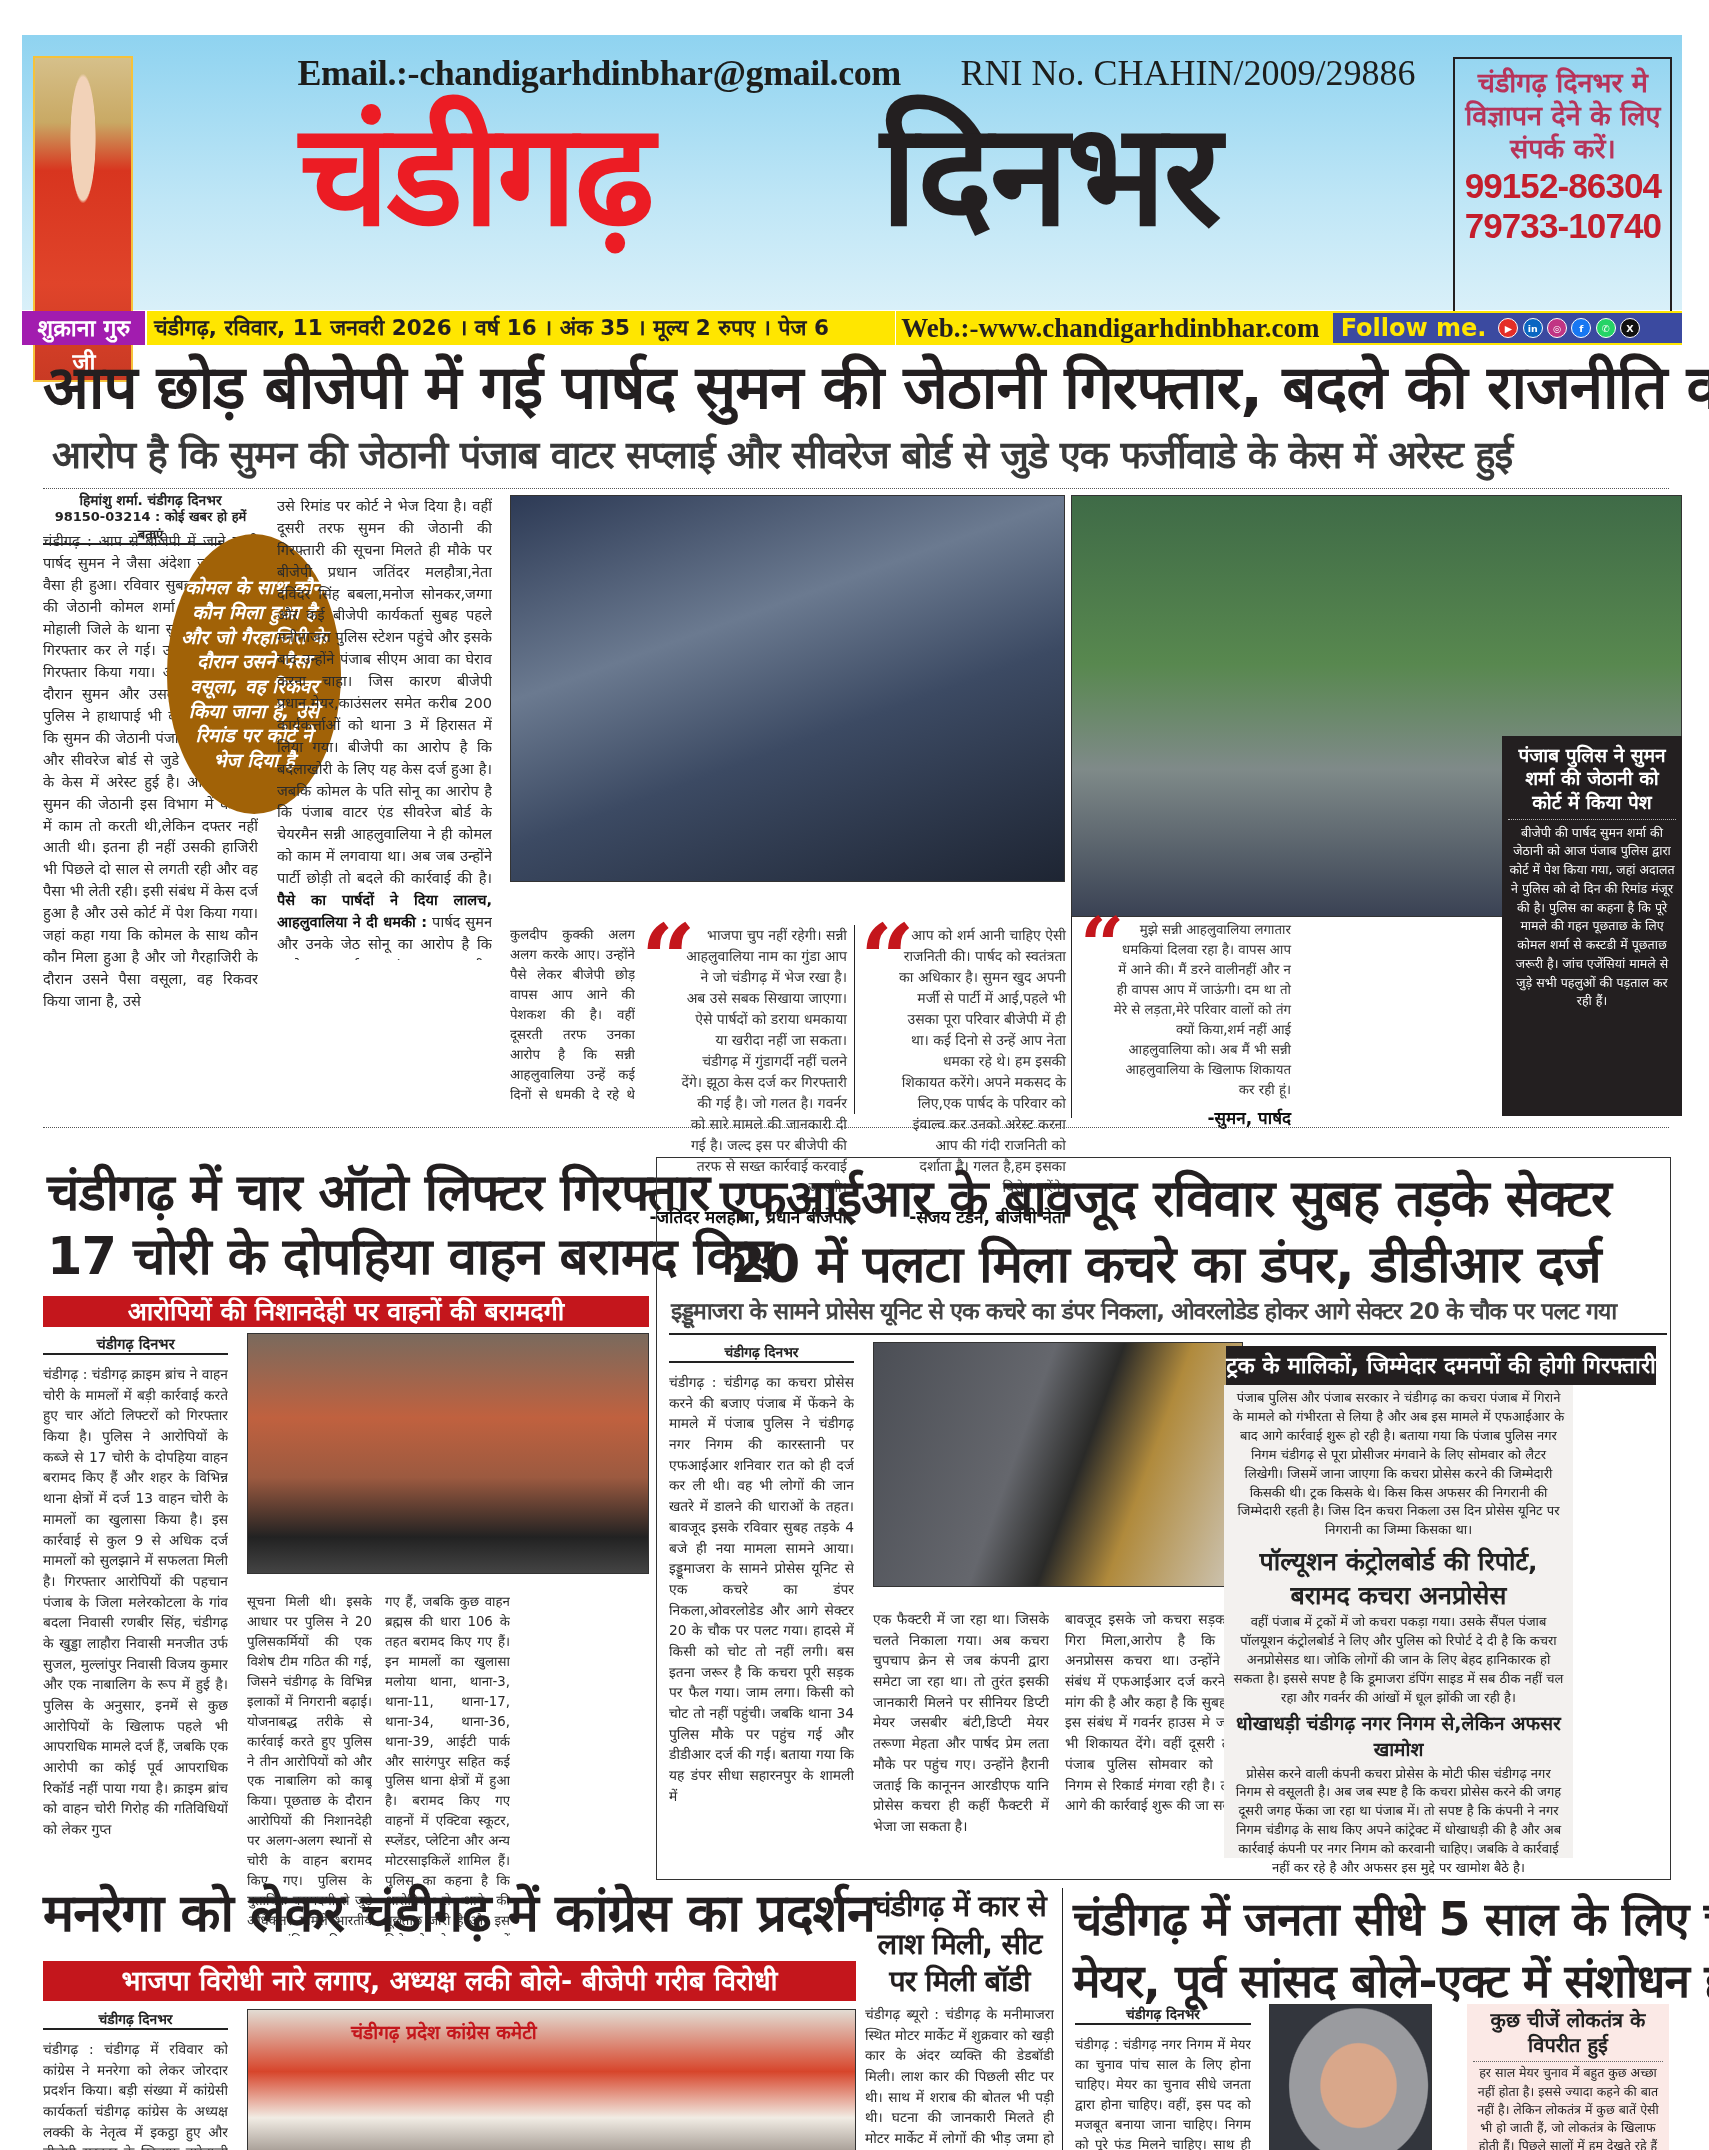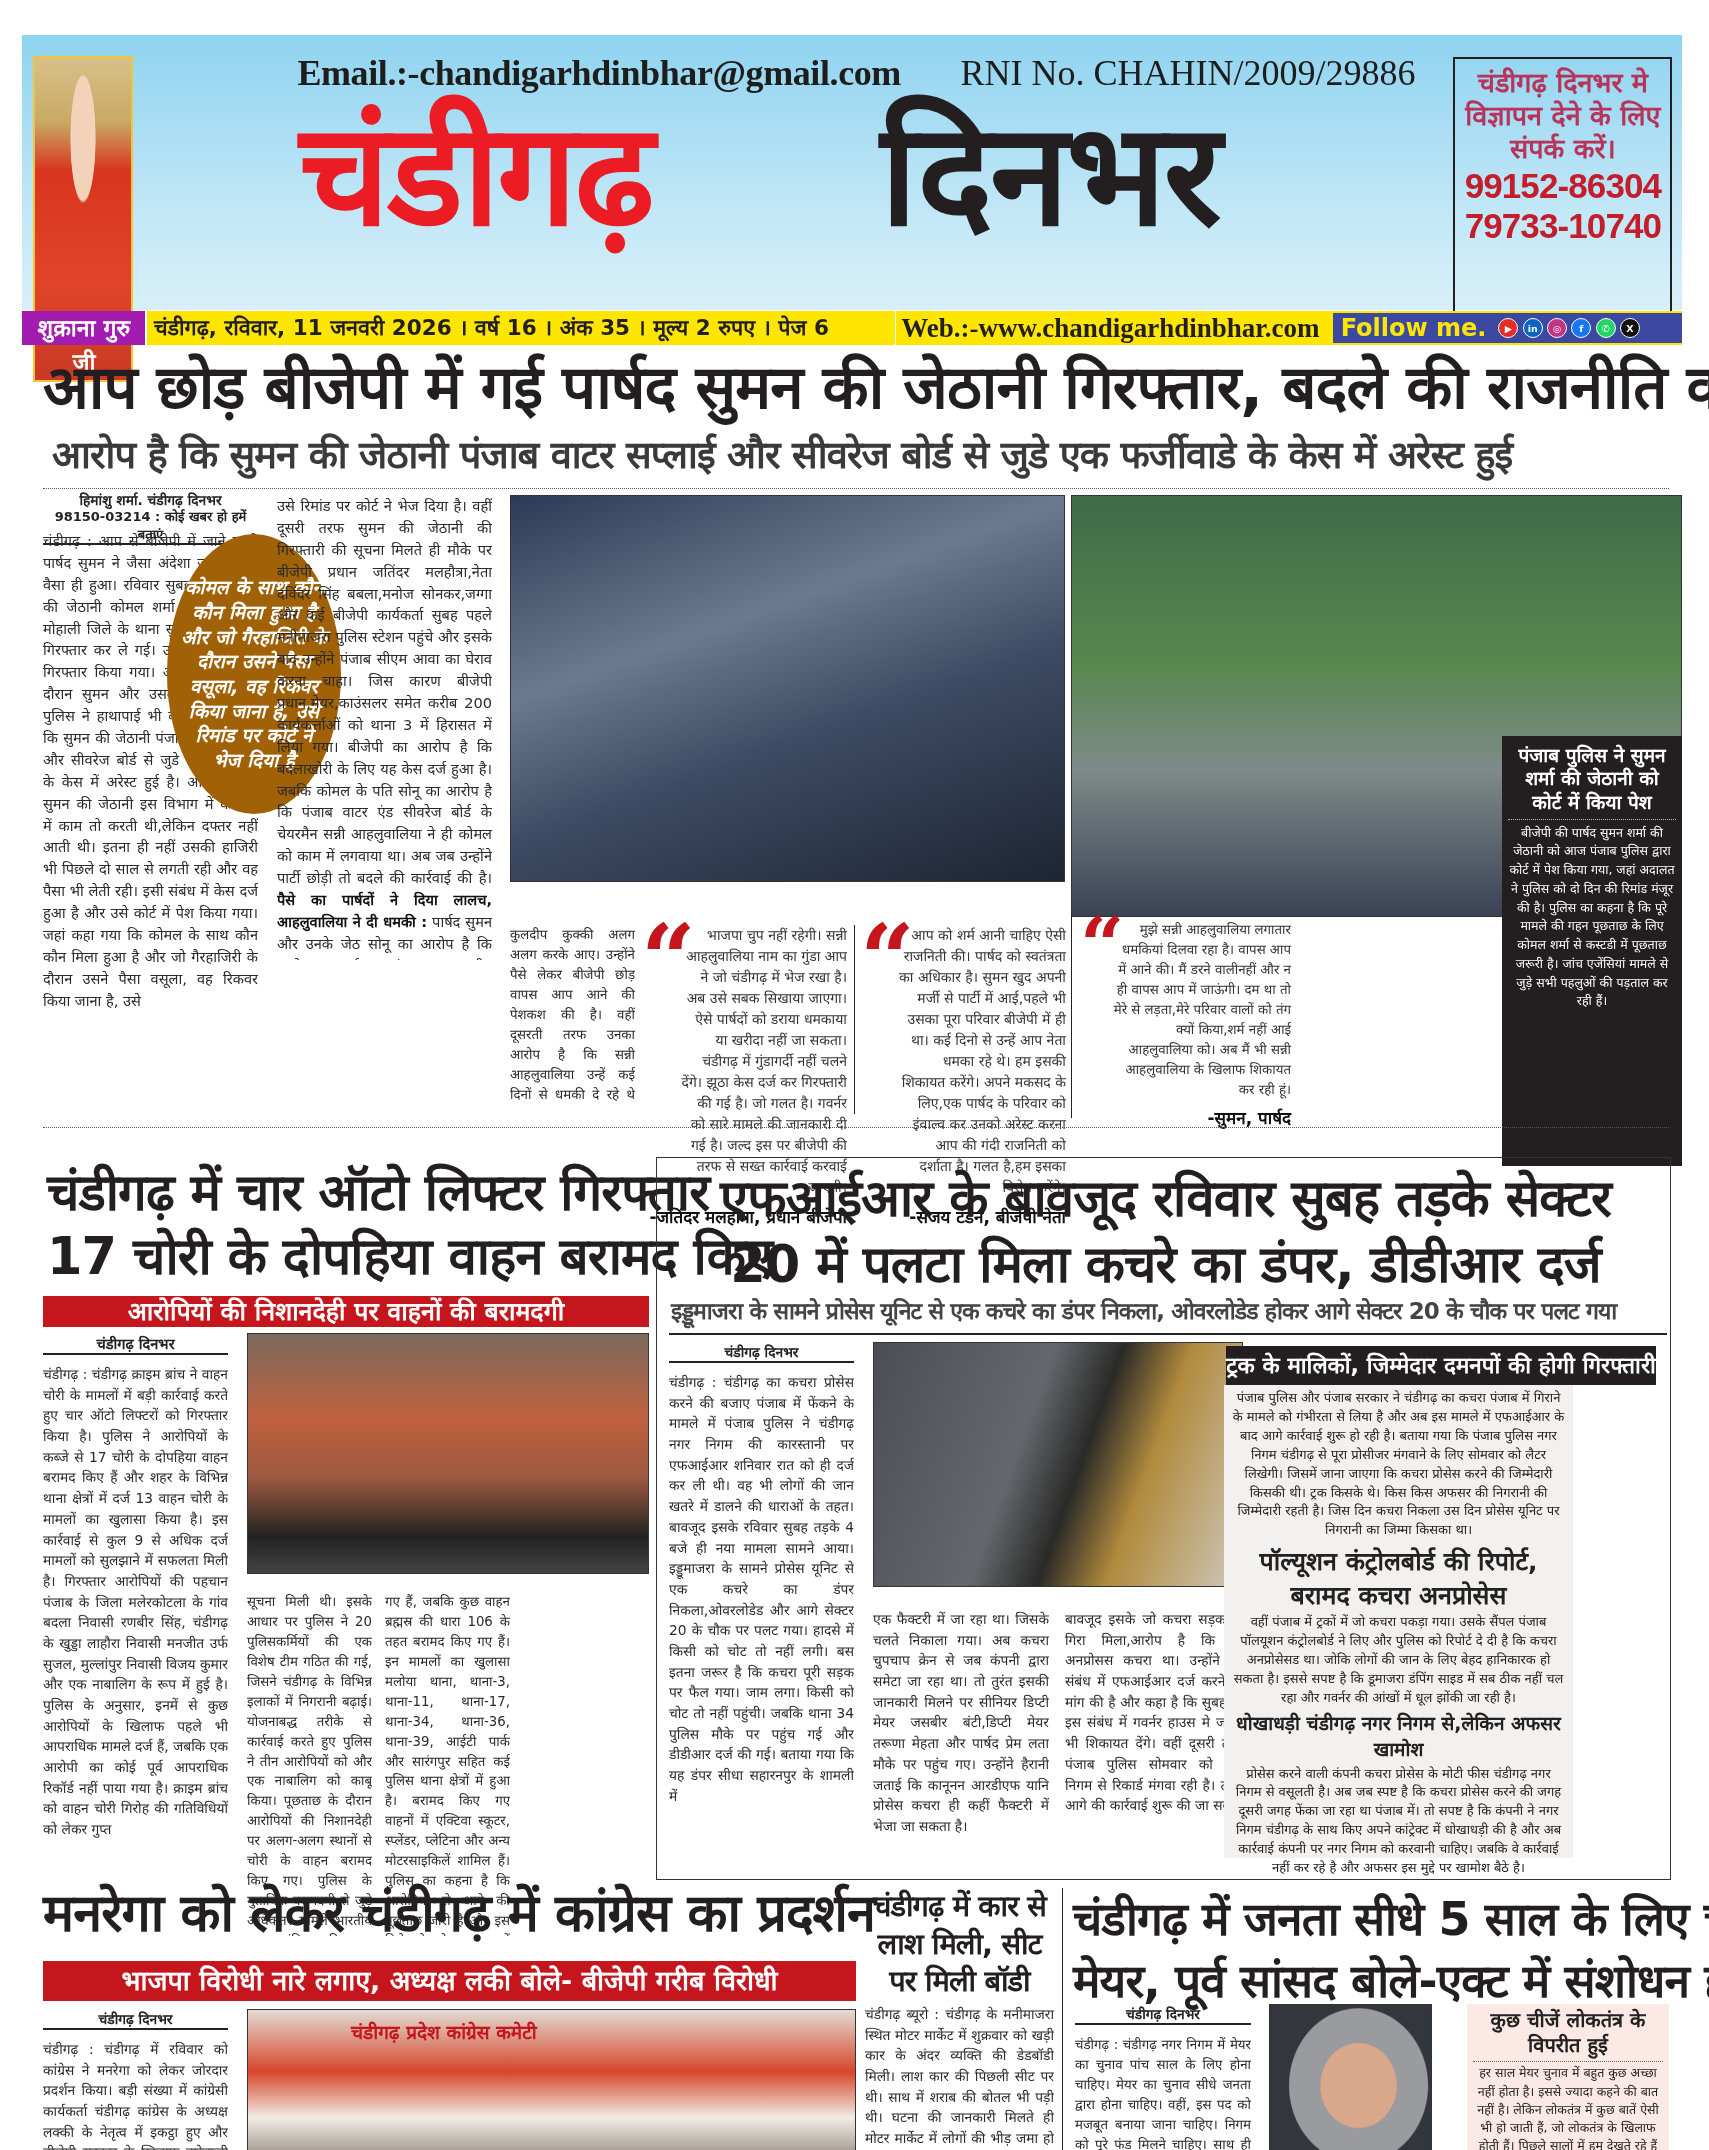--- a/index.html
+++ b/index.html
@@ -113,21 +113,21 @@
   <span class="qmark">“</span>
   <div style="padding-left:39px;">आप को शर्म आनी चाहिए ऐसी राजनिती की। पार्षद को स्वतंत्रता का अधिकार है। सुमन खुद अपनी मर्जी से पार्टी में आई,पहले भी उसका पूरा परिवार बीजेपी में ही था। कई दिनो से उन्हें आप नेता धमका रहे थे। हम इसकी शिकायत करेंगे। अपने मकसद के लिए,एक पार्षद के परिवार को इंवाल्व कर उनको अरेस्ट करना आप की गंदी राजनिती को दर्शाता है। गलत है,हम इसका विरोध करेंगे।</div>
   <div class="qby">-संजय टंडन, बीजेपी नेता</div>
 </div>
 <div class="rule" style="left:1071px; top:916px; width:1.3px; height:202px;"></div>
 <div class="quote" style="left:1080px; top:920px; width:211px; height:198px; font-size:13.3px;">
   <span class="qmark" style="font-size:77px;">“</span>
   <div style="padding-left:30px;">मुझे सन्नी आहलुवालिया लगातार धमकियां दिलवा रहा है। वापस आप में आने की। मैं डरने वालीनहीं और न ही वापस आप में जाऊंगी। दम था तो मेरे से लड़ता,मेरे परिवार वालों को तंग क्यों किया,शर्म नहीं आई आहलुवालिया को। अब मैं भी सन्नी आहलुवालिया के खिलाफ शिकायत कर रही हूं।</div>
   <div class="qby">-सुमन, पार्षद</div>
 </div>
-<div class="dark-box" style="left:1502px; top:736px; width:180px; height:430px; padding:7.7px 6px;">
+<div class="dark-box" style="left:1502px; top:736px; width:180px; height:380px; padding:7.7px 6px;">
   <div style="font-size:19px; font-weight:bold; text-align:center; line-height:1.25; border-bottom:1.3px dotted #bbb; padding-bottom:4.3px;">पंजाब पुलिस ने सुमन शर्मा की जेठानी को कोर्ट में किया पेश</div>
   <div style="font-size:12.5px; text-align:center; line-height:1.5; margin-top:3.4px;">बीजेपी की पार्षद सुमन शर्मा की जेठानी को आज पंजाब पुलिस द्वारा कोर्ट में पेश किया गया, जहां अदालत ने पुलिस को दो दिन की रिमांड मंजूर की है। पुलिस का कहना है कि पूरे मामले की गहन पूछताछ के लिए कोमल शर्मा से कस्टडी में पूछताछ जरूरी है। जांच एजेंसियां मामले से जुड़े सभी पहलुओं की पड़ताल कर रही हैं।</div>
 </div>
 <div class="dotted" style="left:43px; top:1127px; width:1626px;"></div>
 
 <div class="hl" style="left:47px; top:1161px; font-size:51px; line-height:1.25; width:602px;">
   <div>चंडीगढ़ में चार ऑटो लिफ्टर गिरफ्तार</div>
   <div>17 चोरी के दोपहिया वाहन बरामद किए</div>
 </div>
 <div class="redbar" style="left:43px; top:1296px; width:606px; height:31px; font-size:25px; line-height:31px;">आरोपियों की निशानदेही पर वाहनों की बरामदगी</div>

